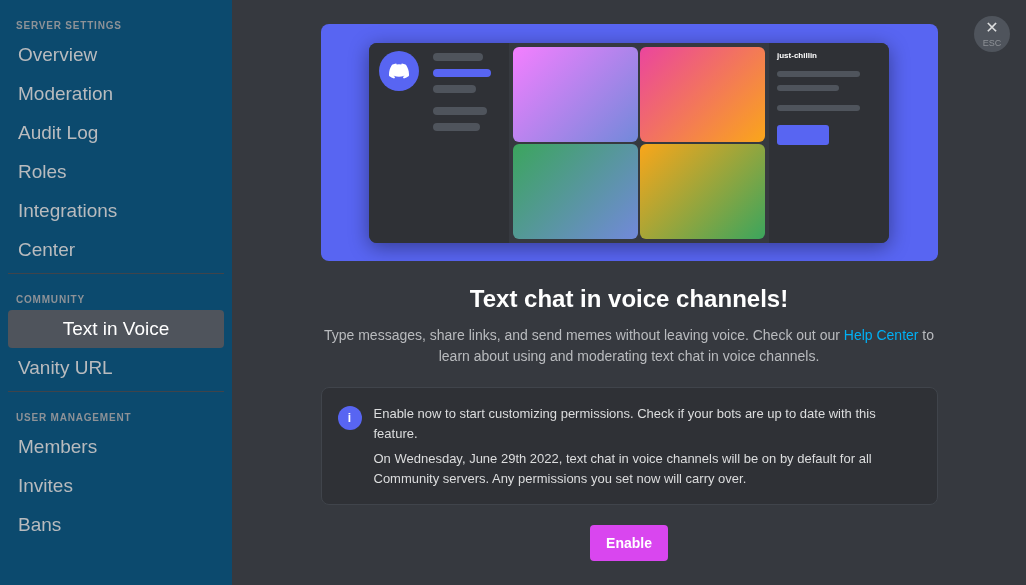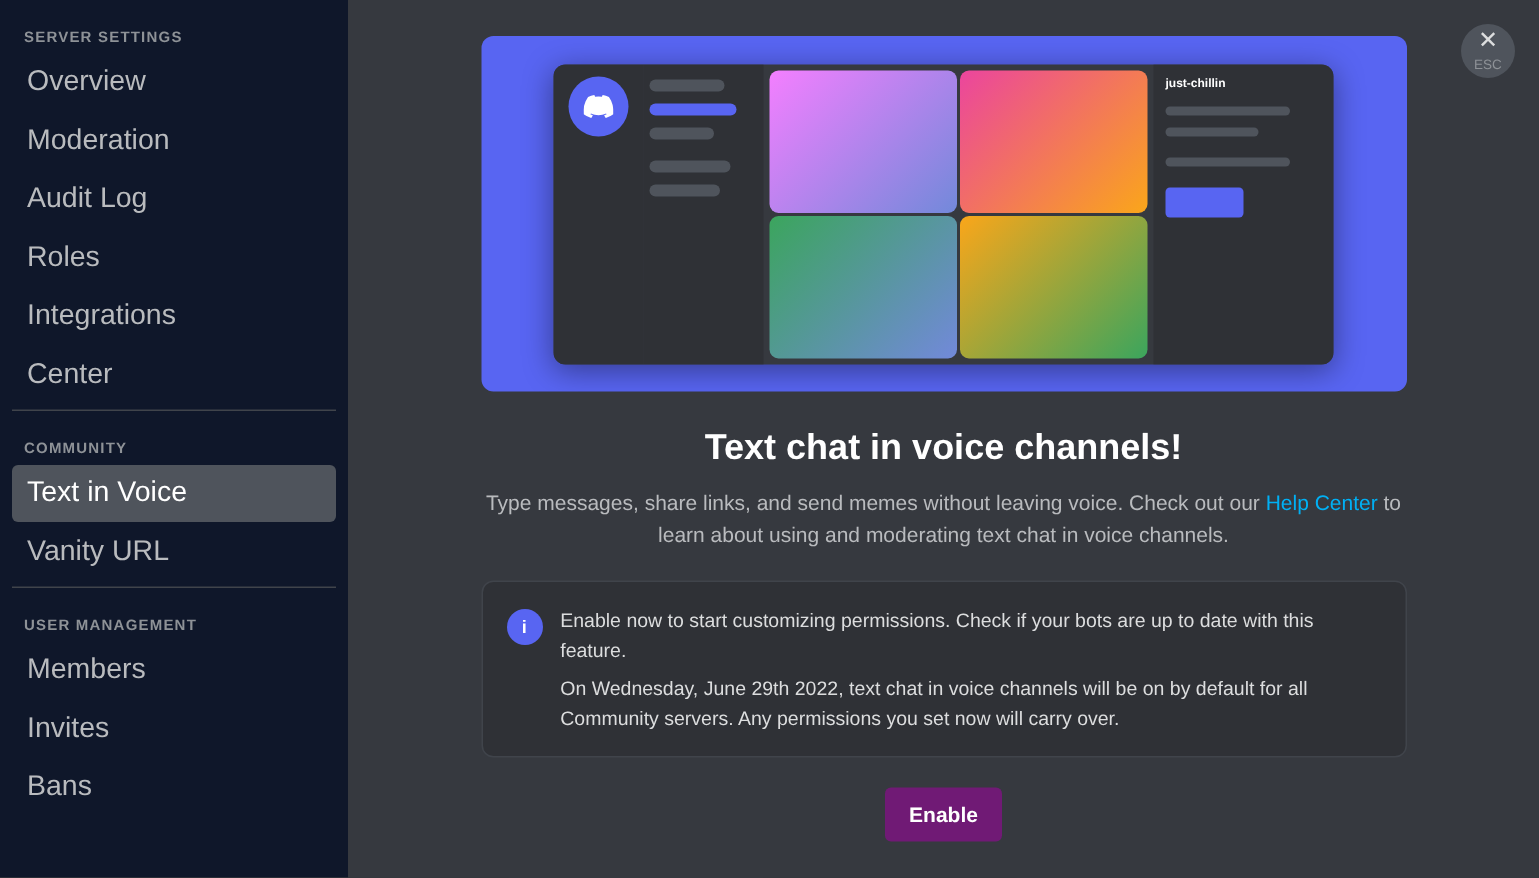--- a/index.html
+++ b/index.html
@@ -9,21 +9,21 @@
       background: #36393f;
       font-family: 'Segoe UI', Whitney, sans-serif;
       display: flex;
       overflow: hidden;
     }
 
     
     .sidebar {
       width: 232px;
       min-width: 232px;
-      background: #0f172a;
+      background: #0c4a6e;
       height: 100%;
       padding: 16px 8px;
       overflow-y: auto;
     }
 
     .sidebar-section-label {
       font-size: 10px;
       font-weight: 700;
       color: #8e9297;
       text-transform: uppercase;
@@ -44,20 +44,21 @@
       color: #b9bbbe;
       font-size: 19px;
       font-weight: 500;
       margin: 1px 0;
       user-select: none;
     }
 
     .sidebar-item.active {
       background: #4f545c;
       color: #ffffff;
+      justify-content: center;
     }
 
     
     .main {
       flex: 1;
       background: #36393f;
       display: flex;
       flex-direction: column;
       align-items: center;
       padding: 24px;
@@ -260,21 +261,21 @@
       line-height: 1.5;
       margin-bottom: 6px;
     }
 
     .info-text p:last-child {
       margin-bottom: 0;
     }
 
     
     .enable-button {
-      background: #701a75;
+      background: #d946ef;
       color: #ffffff;
       border: none;
       border-radius: 4px;
       padding: 10px 16px;
       font-size: 14px;
       font-weight: 600;
       cursor: pointer;
       display: block;
     }
 

